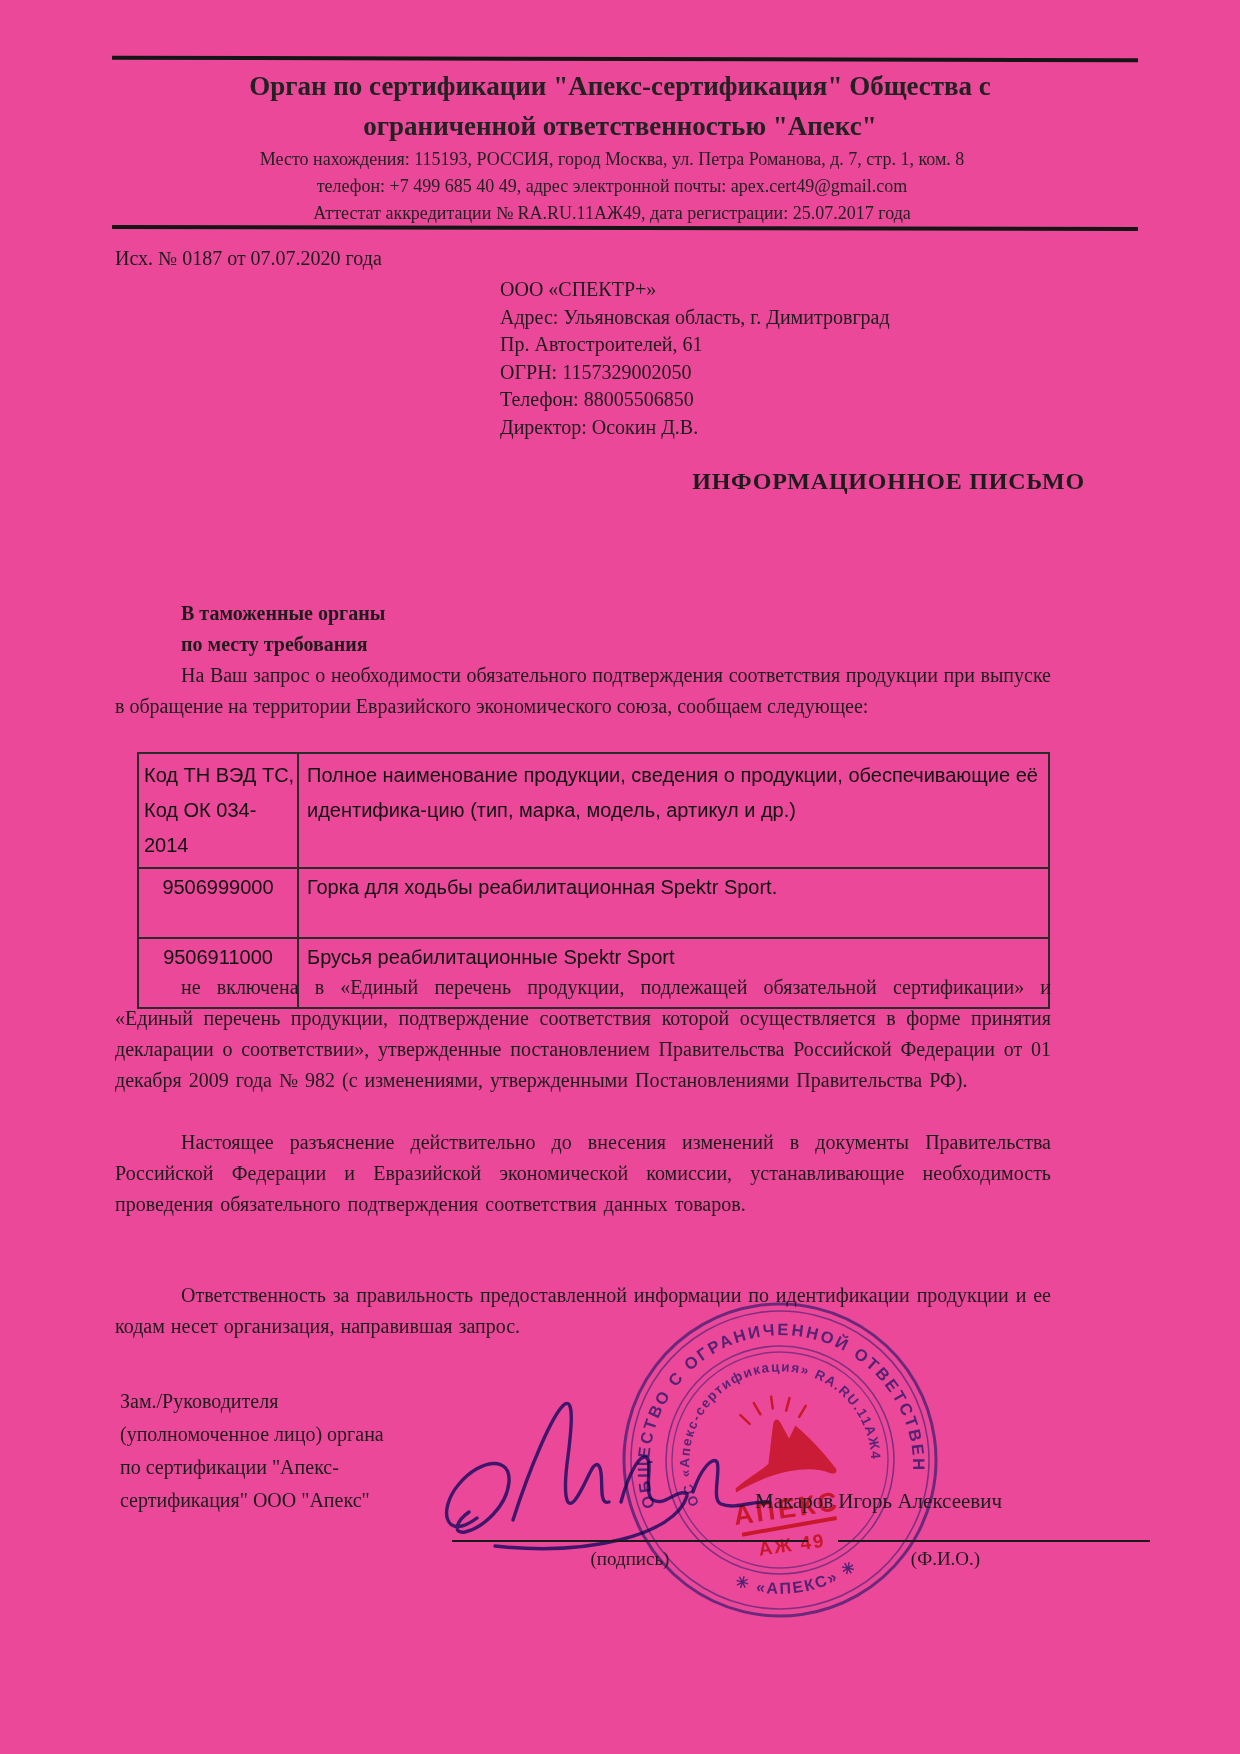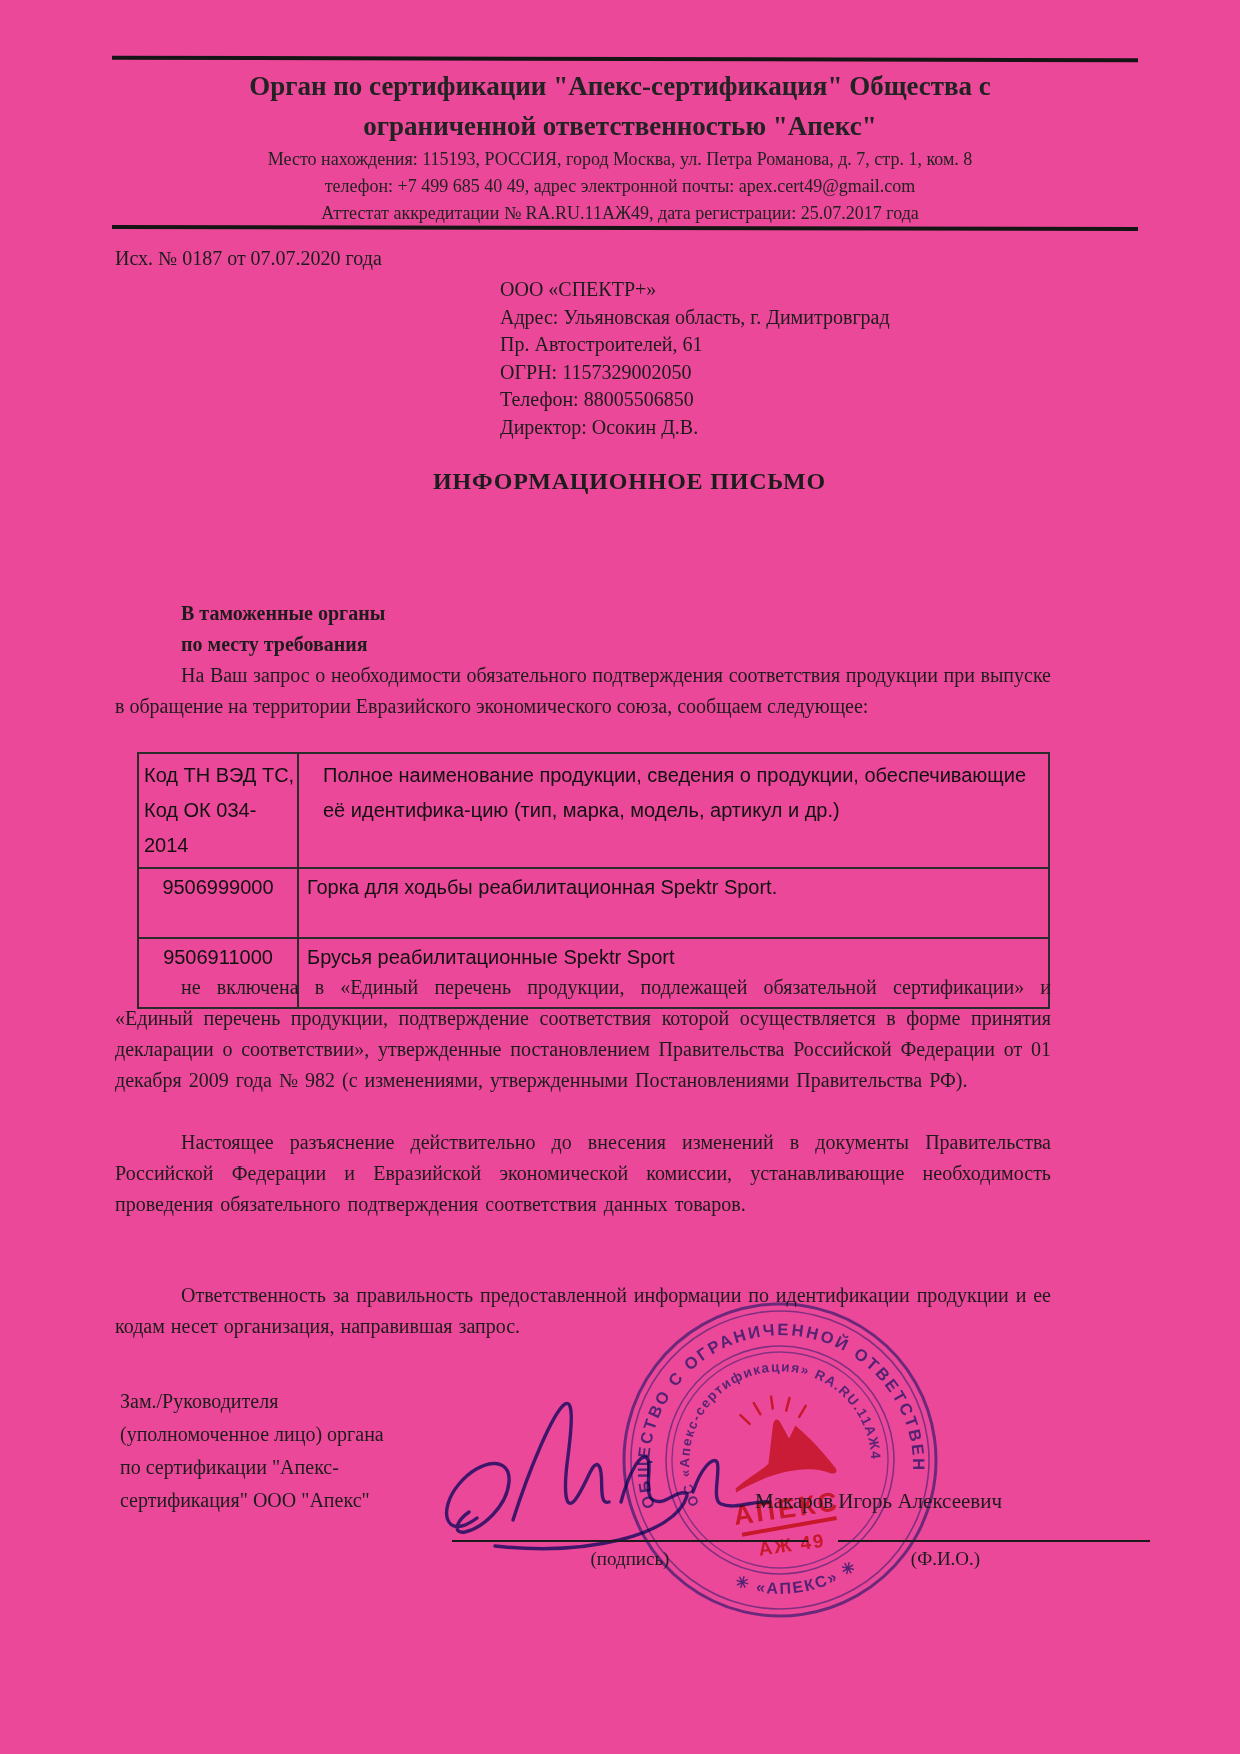--- a/index.html
+++ b/index.html
@@ -12,50 +12,50 @@
 
   
   .rule { position:absolute; left:112px; width:1026px; height:4px; background:#151515; }
   .rule-top { top:57px; transform:rotate(.15deg); }
   .rule-bottom { top:226px; transform:rotate(.1deg); }
   .org-title {
     left:160px; top:66px; width:920px; text-align:center;
     font-weight:bold; font-size:27px; line-height:40px; color:#222;
   }
   .org-address {
-    left:145px; top:146px; width:950px; text-align:center;
+    left:137px; top:146px; width:950px; text-align:center;
     font-size:18px; line-height:27px; color:#222;
   }
 
   
   .outgoing { left:115px; top:247px; font-size:20px; }
   .recipient { left:500px; top:276px; width:547px; text-align:left; font-size:20px; line-height:27.5px; }
 
   
   .doc-title {
-    left:162px; top:468px; width:935px; text-align:center;
+    left:150px; top:468px; width:935px; text-align:right;
     font-weight:bold; font-size:24px; letter-spacing:.8px;
   }
 
   
   .body-block { left:115px; width:936px; font-size:20px; line-height:31px; }
   .addressee { top:598px;font-weight:bold; }
   .addressee div { margin-left:66px; }
   .intro { top:660px; text-align:justify; text-indent:66px; }
 
   
   .goods-table {
     position:absolute; left:137px; top:752px; width:913px;
     border-collapse:collapse; table-layout:fixed;
     font-family:"Liberation Sans", sans-serif; font-size:20px; color:#111;
   }
   .goods-table td { border:2px solid #2b2b2b; vertical-align:top; }
   .goods-table .col-code { width:151px;border-radius:17px; }
   .hdr-cell { height:100px; line-height:35px; padding:4px 2px 4px 5px; }
-  .hdr-cell2 { padding:4px 8px 4px 24px; }
+  .hdr-cell2 { padding:4px 8px 4px 8px; }
   .row-cell { height:60px; padding-top:7px; }
   .code-cell { text-align:center; }
   .name-cell { padding-left:8px; }
 
   
   .para { text-align:justify; text-indent:66px; word-spacing:2px; }
   .para1 { top:972px; }
   .para2 { top:1127px; }
   .para3 { top:1280px; word-spacing:1px; }
 

